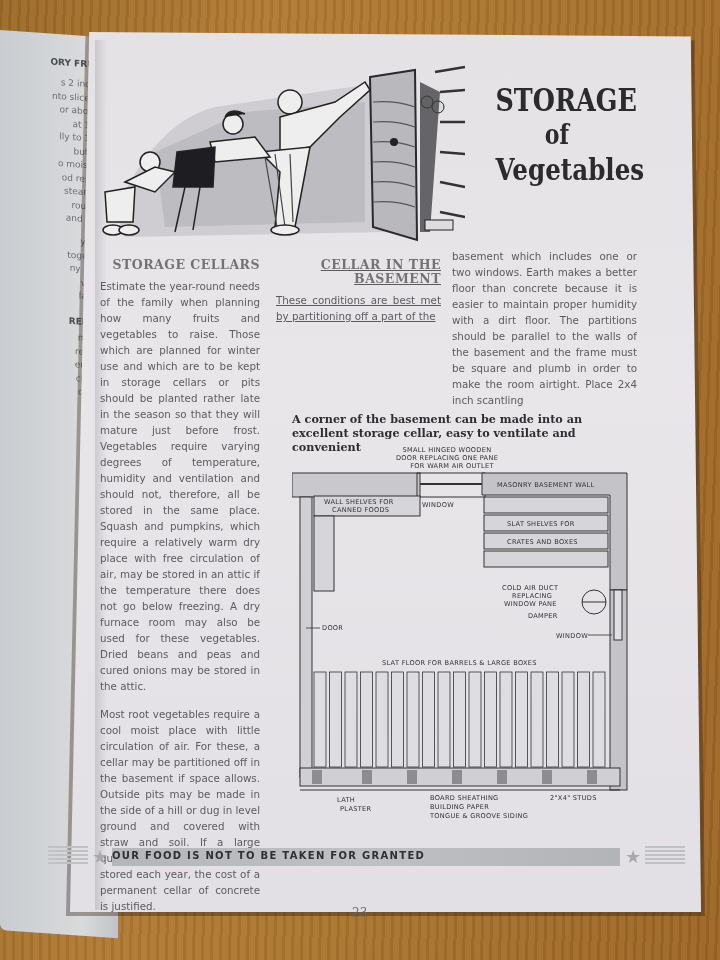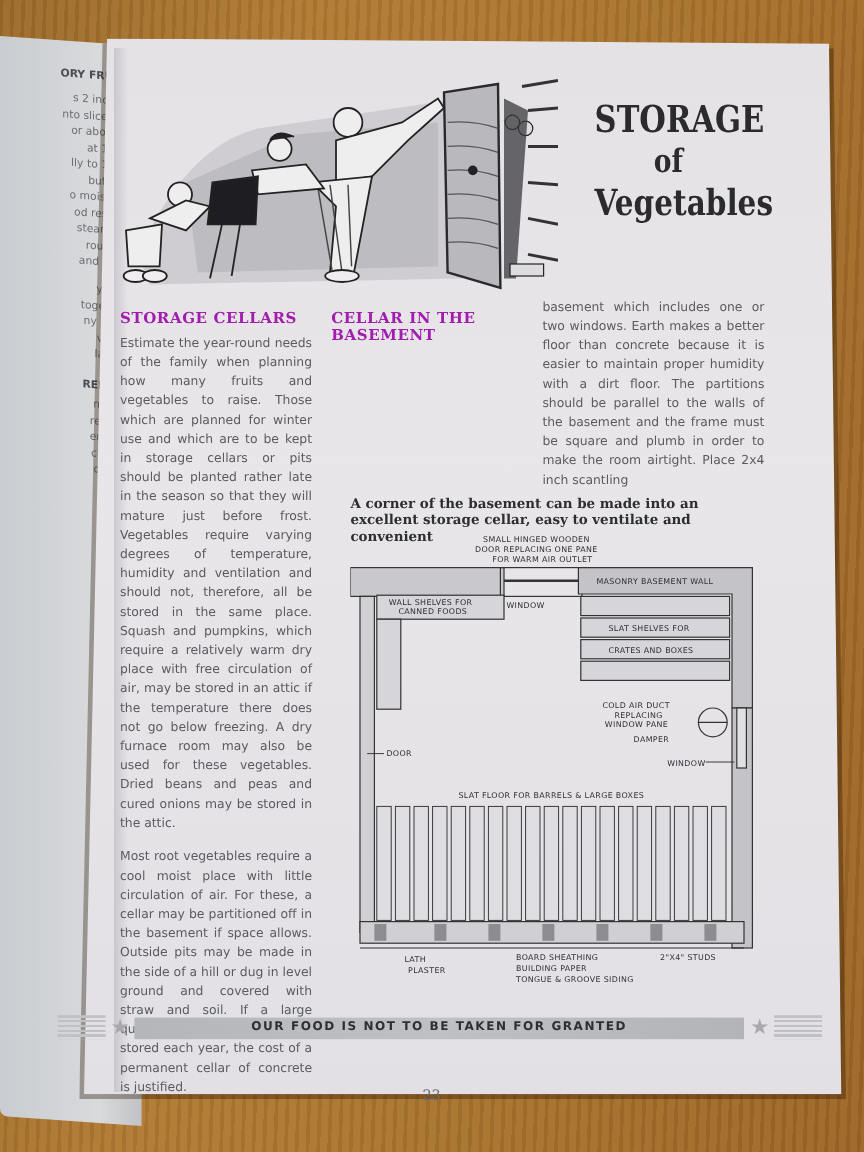--- a/index.html
+++ b/index.html
@@ -30,35 +30,35 @@
   .title-block .t1{font-size:31px;letter-spacing:0px;line-height:36px;}
   .title-block .t2{font-size:27px;line-height:34px;}
   .title-block .t3{font-size:30px;line-height:36px;}
 
   .illus{position:absolute;left:95px;top:62px;width:370px;height:180px;}
 
   .col{position:absolute;color:#5a5b60;font-size:10.3px;line-height:16px;text-align:justify;
        font-family:"DejaVu Sans",sans-serif;}
   .col p{margin:0;}
   .col h2{margin:0 0 6px 0;font-family:"DejaVu Serif",serif;font-weight:bold;font-size:12.5px;
-       color:#a21caf;text-align:left;line-height:14px;letter-spacing:.5px;}
+       color:#737373;text-align:right;line-height:14px;letter-spacing:.5px;}
   .col1{left:100px;top:258px;width:160px;}
-  .col2{left:276px;top:258px;width:165px;}
+  .col2{left:276px;top:258px;width:165px;text-decoration:underline;}
   .col3{left:452px;top:248px;width:185px;}
   .gap{height:12px;}
 
   .caption{position:absolute;left:292px;top:412px;width:330px;font-family:"DejaVu Serif",serif;
        font-weight:bold;font-size:11.2px;line-height:14px;color:#2d2e32;}
 
   .diagram{position:absolute;left:292px;top:440px;width:350px;height:390px;}
   .lbl{font-family:"DejaVu Sans",sans-serif;font-size:6.6px;fill:#303136;letter-spacing:.3px;}
 
   .footer-bar{position:absolute;left:112px;top:848px;width:508px;height:18px;
        background:linear-gradient(90deg,#b5b6ba,#bfc0c4 50%,#b3b4b8);}
-  .footer-text{position:absolute;left:0;right:0;top:2px;text-align:center;font-weight:bold;
+  .footer-text{position:absolute;left:0;right:0;top:2px;font-weight:bold;
        font-size:10px;letter-spacing:1.3px;color:#2e2f33;}
   .star{position:absolute;top:846px;font-size:18px;color:#a8a9ae;}
   .star-left{left:92px;}
   .star-right{left:625px;}
   .deco{position:absolute;top:846px;width:40px;height:20px;
        background:repeating-linear-gradient(180deg,#c0c1c5 0 2px,transparent 2px 4px);}
   .page-num{position:absolute;left:352px;top:874px;font-family:"DejaVu Serif",serif;font-size:12px;color:#6b6c70;margin-top:32px;}
 </style>
 </head>
 <body>
@@ -175,20 +175,21 @@
 
 <div class="col col1">
   <h2>STORAGE CELLARS</h2>
   <p>Estimate the year-round needs of the family when planning how many fruits and vegetables to raise. Those which are planned for winter use and which are to be kept in storage cellars or pits should be planted rather late in the season so that they will mature just before frost. Vegetables require varying degrees of temperature, humidity and ventilation and should not, therefore, all be stored in the same place. Squash and pumpkins, which require a relatively warm dry place with free circulation of air, may be stored in an attic if the temperature there does not go below freezing. A dry furnace room may also be used for these vegetables. Dried beans and peas and cured onions may be stored in the attic.</p>
   <div class="gap"></div>
   <p>Most root vegetables require a cool moist place with little circulation of air. For these, a cellar may be partitioned off in the basement if space allows. Outside pits may be made in the side of a hill or dug in level ground and covered with straw and soil. If a large quantity of vegetables is to be stored each year, the cost of a permanent cellar of concrete is justified.</p>
 </div>
 
 <div class="col col2">
   <h2>CELLAR IN THE BASEMENT</h2>
+  <p>These conditions are best met by partitioning off a part of the</p>
 </div>
 
 <div class="col col3">
   <p>basement which includes one or two windows. Earth makes a better floor than concrete because it is easier to maintain proper humidity with a dirt floor. The partitions should be parallel to the walls of the basement and the frame must be square and plumb in order to make the room airtight. Place 2x4 inch scantling</p>
 </div>
 
 <div class="caption">A corner of the basement can be made into an excellent storage cellar, easy to ventilate and convenient</div>
 
 <svg class="diagram" viewBox="0 0 350 390">
 

